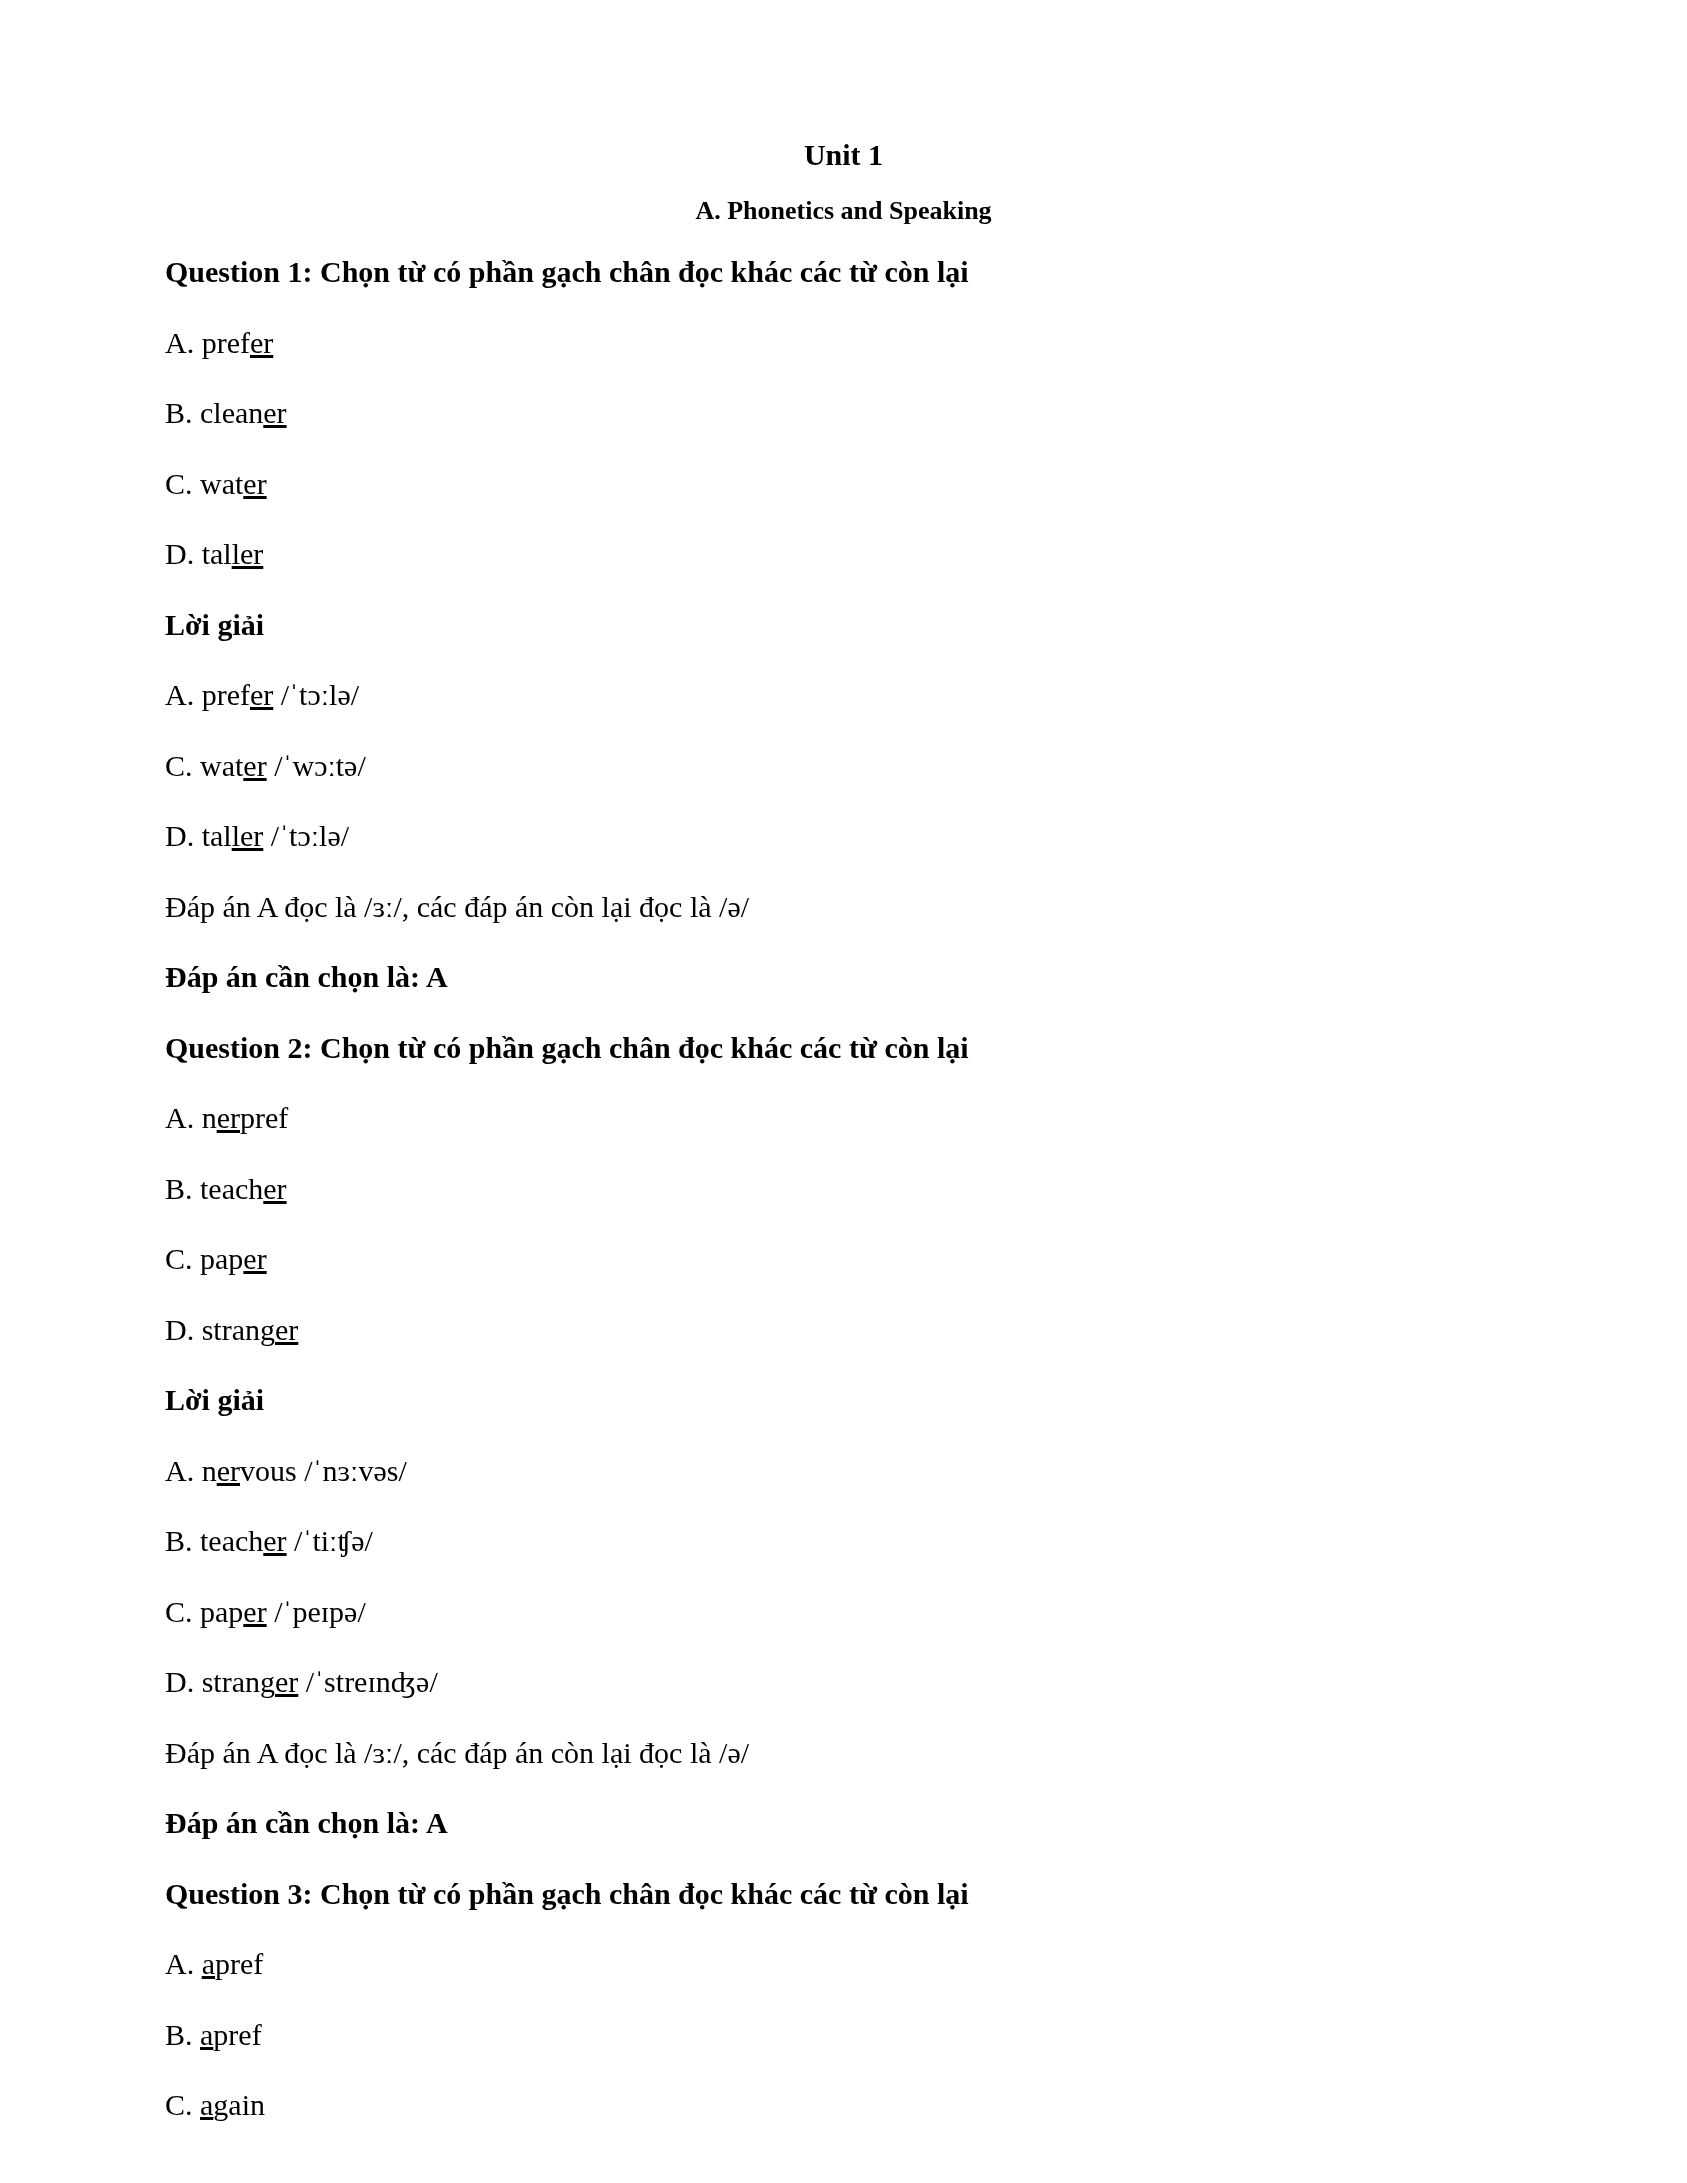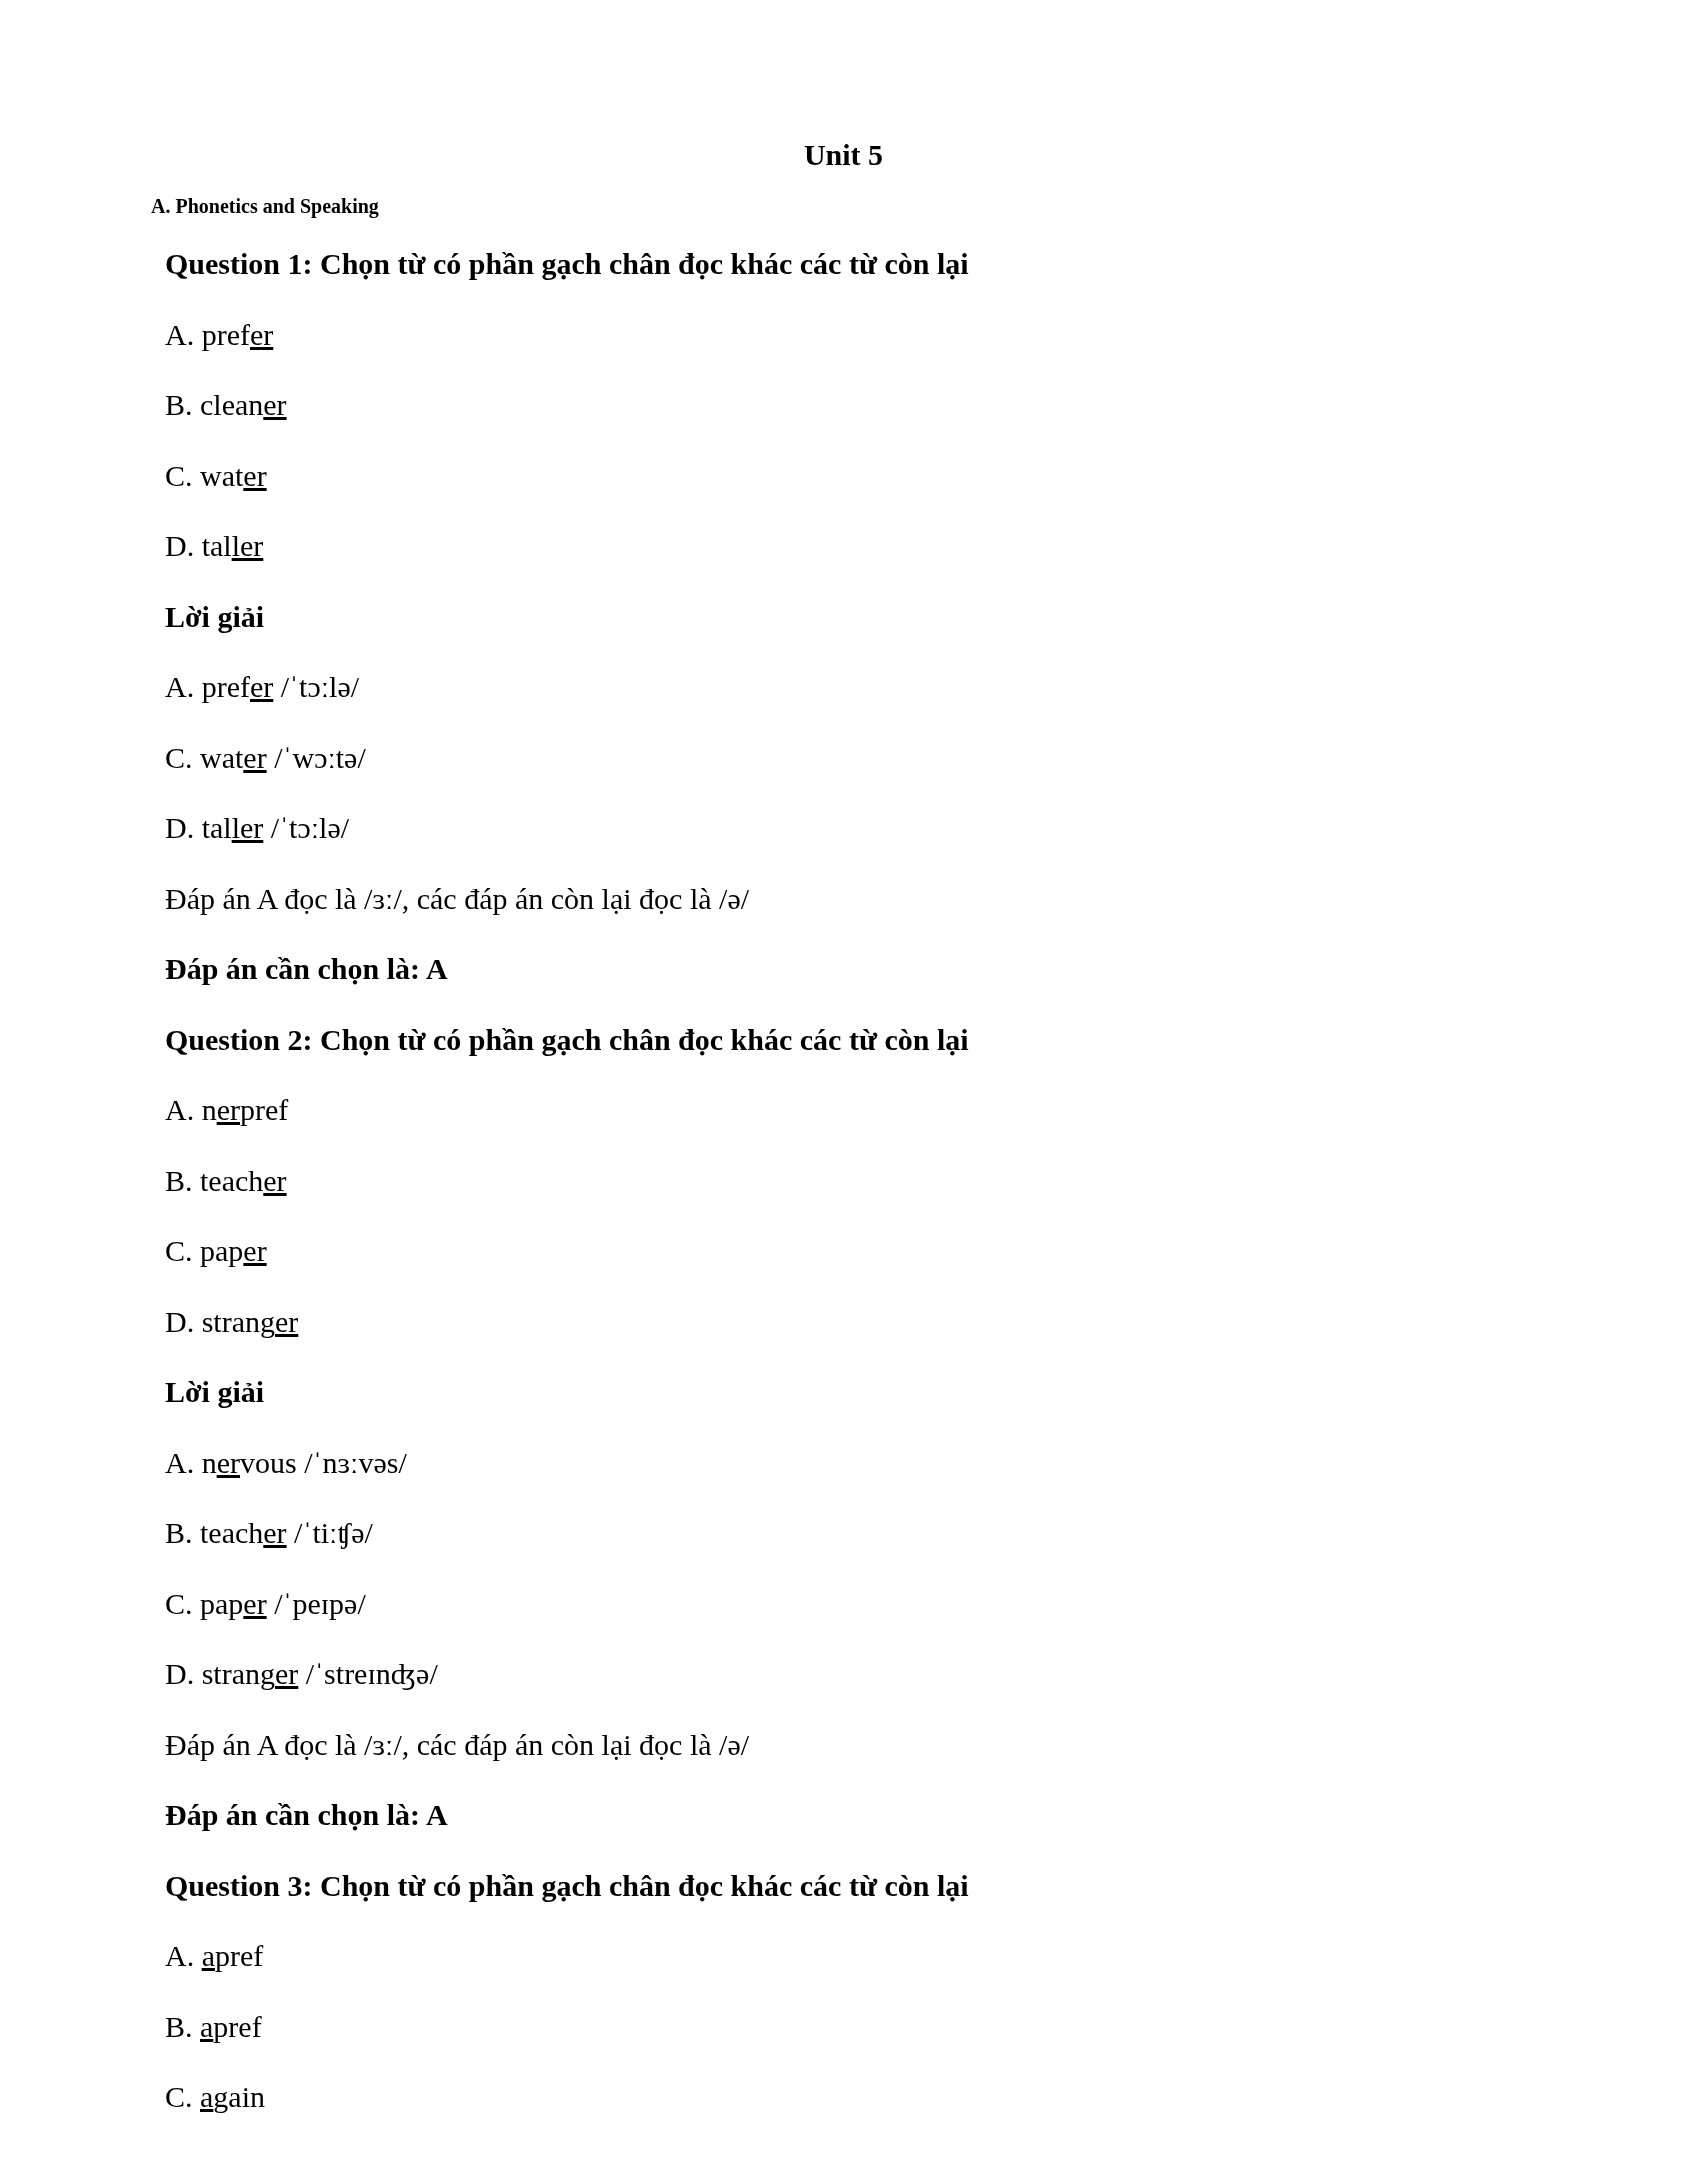--- a/index.html
+++ b/index.html
@@ -22,23 +22,23 @@
     background: #ffffff;
   }
   .title-line {
     text-align: center;
     font-weight: bold;
     font-size: 30px;
     line-height: 1.35;
     margin: 0 0 17.5px 0;
   }
   .subtitle-line {
-    text-align: left;
+    text-align: center;
     font-weight: bold;
-    font-size: 20px;
+    font-size: 26px;
     line-height: 1.35;
     margin: 0 0 24px 0;
   }
   .para {
     font-size: 30px;
     line-height: 1.35;
     margin: 0 0 30px 14px;
     text-align: left;
   }
   .para.bold {
@@ -47,21 +47,21 @@
   .u {
     text-decoration: underline;
     text-underline-offset: 2.4px;
   }
 </style>
 </head>
 <body>
 
 <div class="page">
 
-  <div class="title-line">Unit 5</div>
+  <div class="title-line">Unit 1</div>
   <div class="subtitle-line">A. Phonetics and Speaking</div>
 
   <div id="body-content">
       <div class="para bold"><span>Question 1: Chọn từ có phần gạch chân đọc khác các từ còn lại</span></div>
       <div class="para"><span>A. pref</span><span class="u">er</span></div>
       <div class="para"><span>B. clean</span><span class="u">er</span></div>
       <div class="para"><span>C. wat</span><span class="u">er</span></div>
       <div class="para"><span>D. tal</span><span class="u">ler</span></div>
       <div class="para bold"><span>Lời giải</span></div>
       <div class="para"><span>A. pref</span><span class="u">er</span><span> /ˈtɔːlə/</span></div>

